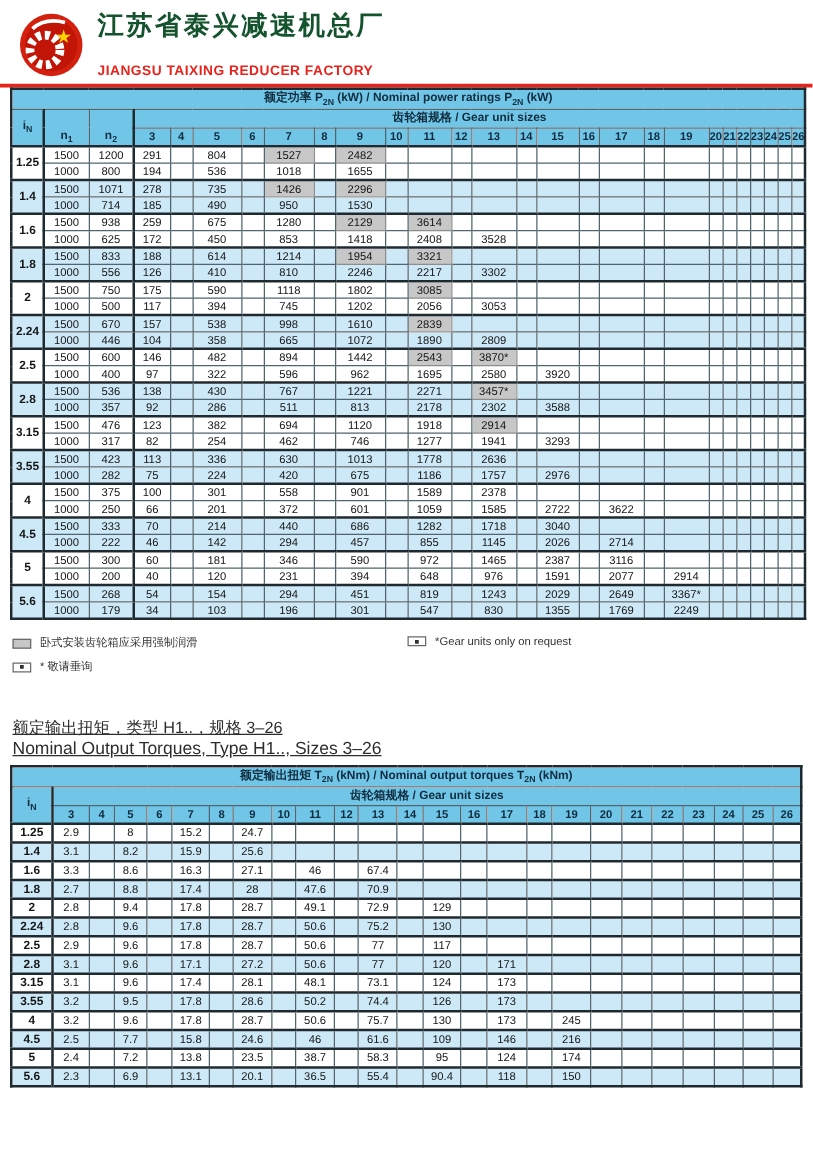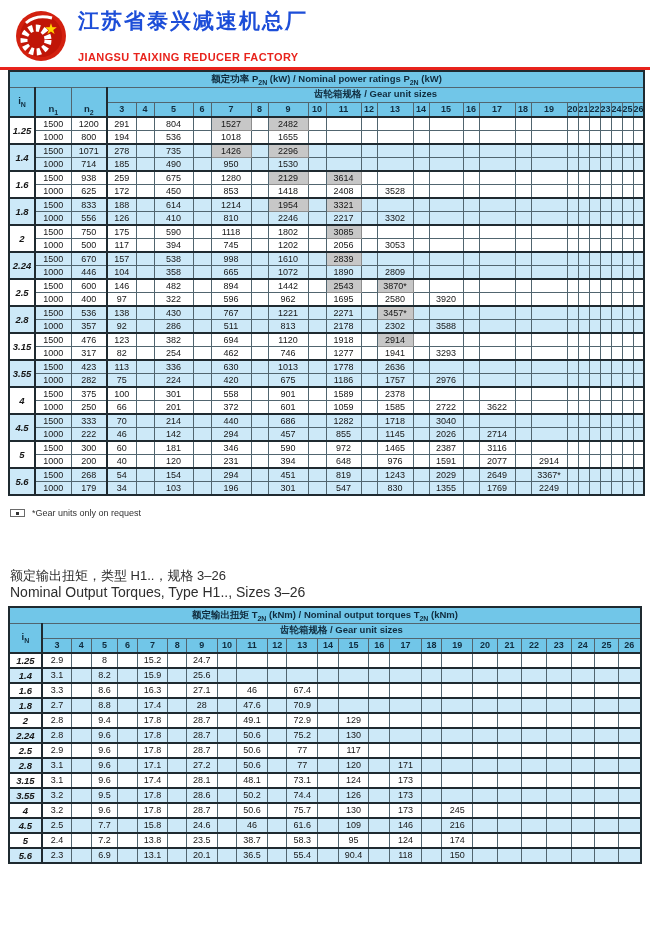--- a/index.html
+++ b/index.html
@@ -6,21 +6,21 @@
   * { box-sizing: border-box; }
   html,body { margin:0; padding:0; background:#ffffff; }
   body { width:650px; height:927px; overflow:hidden;
          font-family:"Liberation Sans","DejaVu Sans",sans-serif; color:#222; }
   .page { width:650px; height:927px; position:relative; background:#fff; }
 
   
   .hdr { display:flex; align-items:center; padding:8px 0 0 14px; height:64px; }
   .hdr svg { flex:0 0 auto; }
   .co { margin-left:10px; }
-  .co-cn { font-size:21px; font-weight:bold; color:#1d4ed8; letter-spacing:2px; line-height:1.15; }
+  .co-cn { font-size:21px; font-weight:bold; color:#14532d; letter-spacing:2px; line-height:1.15; }
   .co-en { font-size:11px; font-weight:bold; color:var(--red); letter-spacing:0.4px; margin-top:17px; }
   .red-rule { height:3px; background:var(--red); margin-top:3px; }
 
   
   .sec-title { margin:8px 0 5px 10px; color:#2d2d2d; }
   .sec-title .cn { font-size:13px; line-height:1.2; }
   .sec-title .en { font-size:14px; line-height:1.25; }
 
   
   .dtable { border-collapse:collapse; table-layout:fixed; width:634px; margin:0 8px;
@@ -32,34 +32,34 @@
   .t-in, .t-n { background:var(--blue); font-weight:bold; color:#102c3e; font-size:9.5px; }
   .t-n { vertical-align:bottom; padding-bottom:3px; }
   .t-num { background:var(--blue); height:15px; font-weight:bold; color:#102c3e; }
   .num-row th { border-bottom:2px solid #1f2a30; }
   tbody td { height:12px; line-height:12px; color:#161616; background:#fff; }
   .t2 tbody td { height:13px; line-height:13px; }
   tr.blue td { background:var(--rowblue); }
   td.shaded { background:var(--shade) !important; border:1px solid #8d8d8d; }
   tr.gfirst td { border-top:2px solid #1f2a30; }
   .thickR { border-right:2px solid #1f2a30 !important; }
-  td.incell { font-weight:bold; font-size:9.5px;font-style:italic; }
+  td.incell { font-weight:bold; font-size:9.5px; }
   sub { font-size:7px; }
 
   
   .legend { display:flex; margin:12px 8px 0 10px; font-size:9px; color:#333; }
   .lg-col { width:352px; }
   .lg-row { display:flex; align-items:center; margin-bottom:6px; }
   .lg-box { display:inline-flex; align-items:center; justify-content:center;
             width:15px; height:8px; border:1px solid #6a6a6a; background:#fff;
             margin-right:7px; flex:0 0 auto; }
   .lg-gray { background:var(--shade); }
   .lg-dot { width:3px; height:3px; background:#333; }
 
-  .sec2 { margin-top:44px; }
+  .sec2 { margin-top:28px;text-decoration:underline; }
   .t2wrap { margin-top:5px; }
 </style>
 </head>
 <body>
 
 <div class="page">
 
   <div class="hdr">
     <svg width="54" height="54" viewBox="0 0 54 54">
       <circle cx="27" cy="27" r="25" fill="#d3200f"></circle>
@@ -942,20 +942,32 @@
           <td class="vcell"></td>
           <td class="vcell"></td>
           <td class="vcell"></td>
         </tr>
       </tbody>
     </table>
 
   <div class="legend">
     <div class="lg-col">
       <div class="lg-row">
+        <span class="lg-box lg-gray"></span>
+        <span>卧式安装齿轮箱应采用强制润滑</span>
+      </div>
+      <div class="lg-row">
+        <span class="lg-box">
+            <span class="lg-dot"></span>
+          </span>
+        <span>* 敬请垂询</span>
+      </div>
+    </div>
+    <div class="lg-col">
+      <div class="lg-row">
         <span class="lg-box">
             <span class="lg-dot"></span>
           </span>
         <span>*Gear units only on request</span>
       </div>
     </div>
   </div>
 
   <div class="sec-title sec2">
     <div class="cn">额定输出扭矩，类型 H1..，规格 3–26</div>

